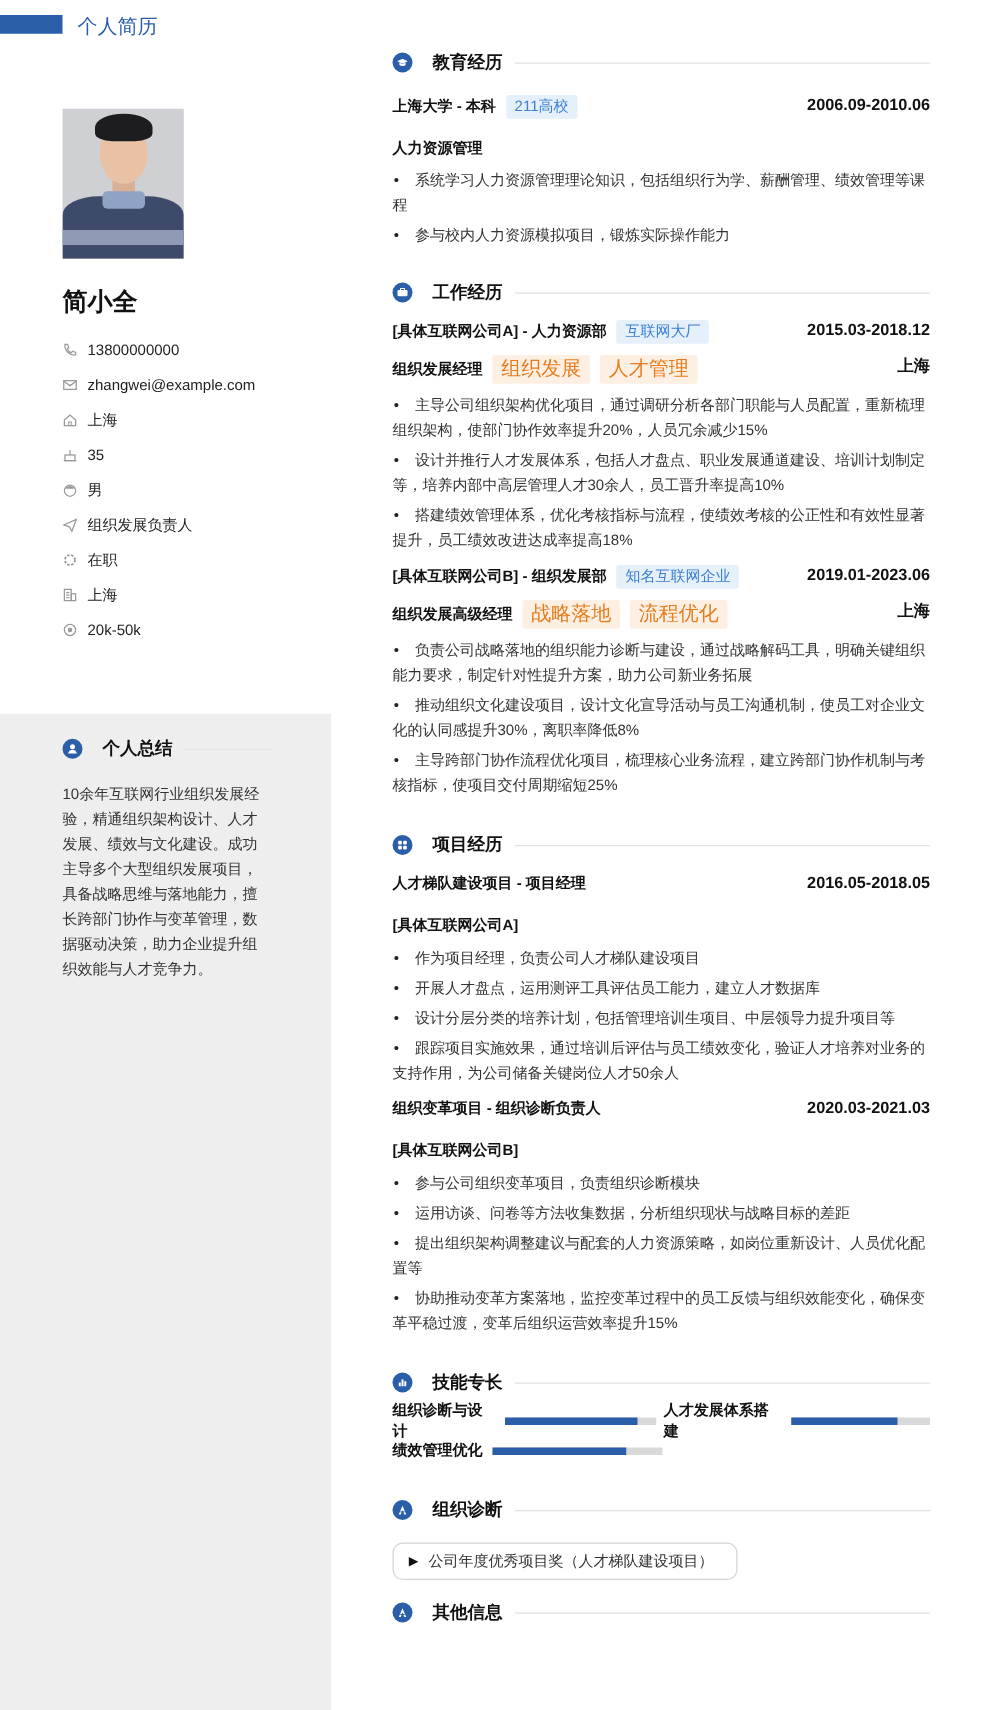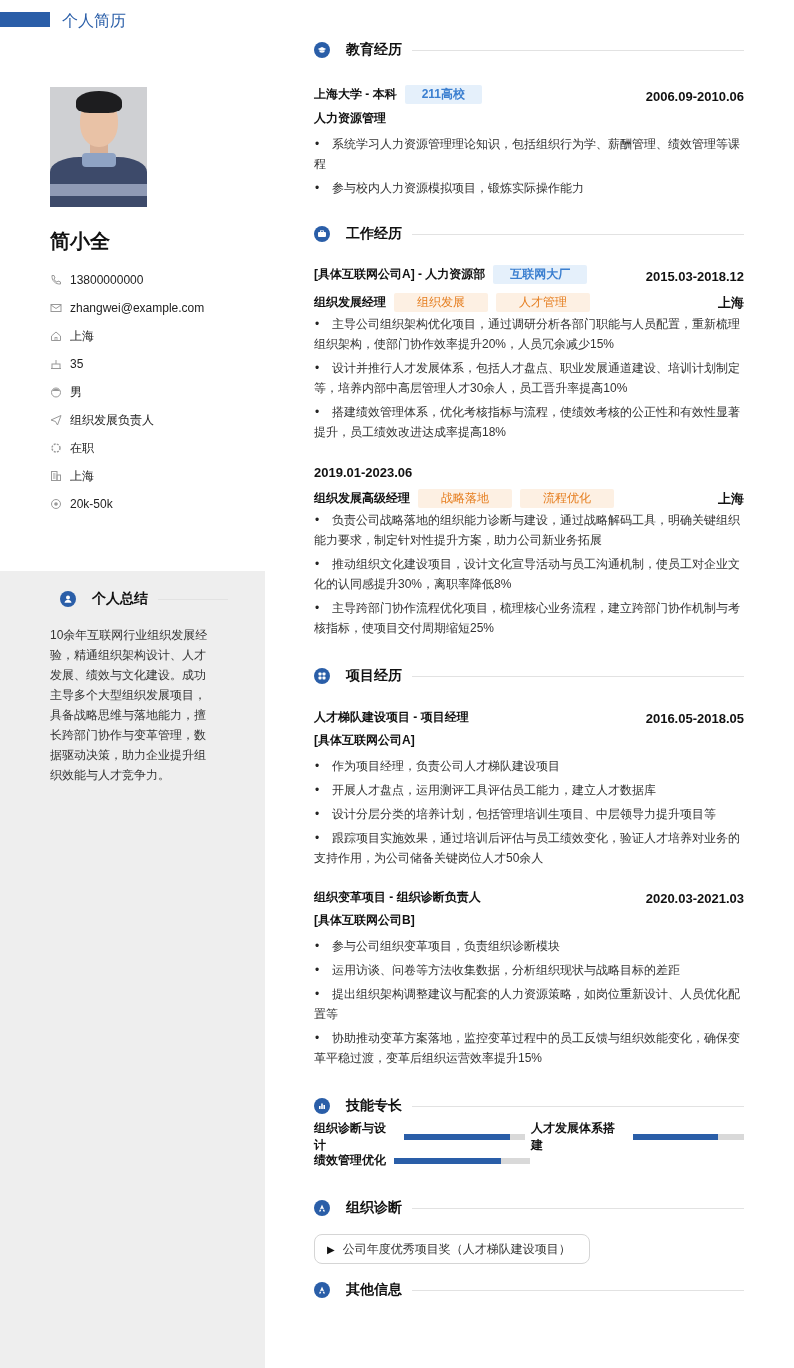--- a/index.html
+++ b/index.html
@@ -20,35 +20,35 @@
   .photo .stripe { position: absolute; left: 0; top: 97px; width: 97px; height: 12px; background: #8f9ab5; }
   .photo .collar { position: absolute; left: 32px; top: 66px; width: 34px; height: 14px; background: #8fa3c4; border-radius: 4px; }
 
   .name { position: absolute; left: 50px; top: 228px; font-size: 20px; font-weight: bold; color: #111; }
 
   .info-list { position: absolute; left: 50px; top: 266px; }
   .info-row { display: flex; align-items: center; height: 28px; font-size: 12px; color: #222; }
   .info-row .ic { width: 12px; height: 12px; margin-right: 8px; color: #999; display: inline-flex; align-items: center; justify-content: center; }
   .info-row svg { width: 12px; height: 12px; }
 
-  .summary-head { position: absolute; left: 60px; top: 590px; width: 168px; display: flex; align-items: center; }
+  .summary-head { position: absolute; left: 50px; top: 590px; width: 168px; display: flex; align-items: center; }
   .sec-icon { width: 16px; height: 16px; border-radius: 50%; background: #2a5ea8; display: inline-flex; align-items: center; justify-content: center; flex-shrink: 0; }
   .sec-icon svg { width: 10px; height: 10px; }
   .sec-title { font-size: 14px; font-weight: bold; color: #111; margin-left: 16px; white-space: nowrap; }
   .sec-line { flex: 1; height: 1px; background: #e2e2e2; margin-left: 10px; }
   .summary-text { position: absolute; left: 50px; top: 625px; width: 165px; font-size: 12px; line-height: 20px; color: #333; }
 
   .right { position: absolute; left: 314px; top: 40px; width: 430px; }
   .section { margin-bottom: 0; }
   .section-head { display: flex; align-items: center; height: 20px; }
-  .row { display: flex; align-items: flex-end; justify-content: space-between; height: 28px; font-size: 12px; }
+  .row { display: flex; align-items: flex-start; justify-content: space-between; height: 28px; font-size: 12px; }
   .row .l { display: flex; align-items: center; font-weight: bold; color: #111; }
   .row .r { font-weight: bold; color: #111; font-size: 13px; }
-  .tag-blue { background: #e5f0fb; color: #3b7fd0; font-weight: bold; font-size: 12px; padding: 1px 17px; margin-left: 8px; border-radius: 2px; }
-  .tag-orange { background: #fdf0e3; color: #e57d1e; font-weight: normal; font-size: 12px; padding: 1px 23px; margin-left: 8px; border-radius: 2px; }
+  .tag-blue { background: #e5f0fb; color: #3b7fd0; font-weight: normal; font-size: 12px; padding: 1px 7px; margin-left: 8px; border-radius: 2px; }
+  .tag-orange { background: #fdf0e3; color: #e57d1e; font-weight: normal; font-size: 16px; padding: 1px 7px; margin-left: 8px; border-radius: 2px; }
   .sub { font-size: 12px; font-weight: bold; color: #111; height: 28px; line-height: 28px; }
   ul.bullets { list-style: none; }
   ul.bullets li { font-size: 12px; line-height: 20px; color: #333; padding: 2px 0; }
   ul.bullets li::before { content: "•"; display: inline-block; width: 17px; padding-left: 1px; color: #222; }
   .skill-row { display: flex; align-items: flex-start; height: 32px; }
   .skill { display: flex; align-items: center; font-size: 12px; font-weight: bold; color: #111; }
   .skill .bar { height: 6px; background: #d9d9d9; margin-left: 8px; position: relative; }
   .skill .bar .fill { position: absolute; left: 0; top: 0; height: 6px; background: #2a5ea8; }
 
   .award { display: inline-flex; align-items: center; border: 1px solid #d5d5d5; border-radius: 8px; height: 30px; padding: 0 18px 0 12px; font-size: 12px; color: #333; margin-top: 16px; }
@@ -234,20 +234,24 @@
       </div>
       <ul class="bullets">
         <li>主导公司组织架构优化项目，通过调研分析各部门职能与人员配置，重新梳理组织架构，使部门协作效率提升20%，人员冗余减少15%</li>
         <li>设计并推行人才发展体系，包括人才盘点、职业发展通道建设、培训计划制定等，培养内部中高层管理人才30余人，员工晋升率提高10%</li>
         <li>搭建绩效管理体系，优化考核指标与流程，使绩效考核的公正性和有效性显著提升，员工绩效改进达成率提高18%</li>
       </ul>
     </div>
 
     <div style="margin-top:8px">
       <div class="row">
+        <div class="l">
+          <span>[具体互联网公司B] - 组织发展部</span>
+          <span class="tag-blue">知名互联网企业</span>
+        </div>
         <div class="r">2019.01-2023.06</div>
       </div>
       <div class="row">
         <div class="l">
           <span>组织发展高级经理</span>
           <span class="tag-orange">战略落地</span>
           <span class="tag-orange">流程优化</span>
         </div>
         <div class="r">上海</div>
       </div>

